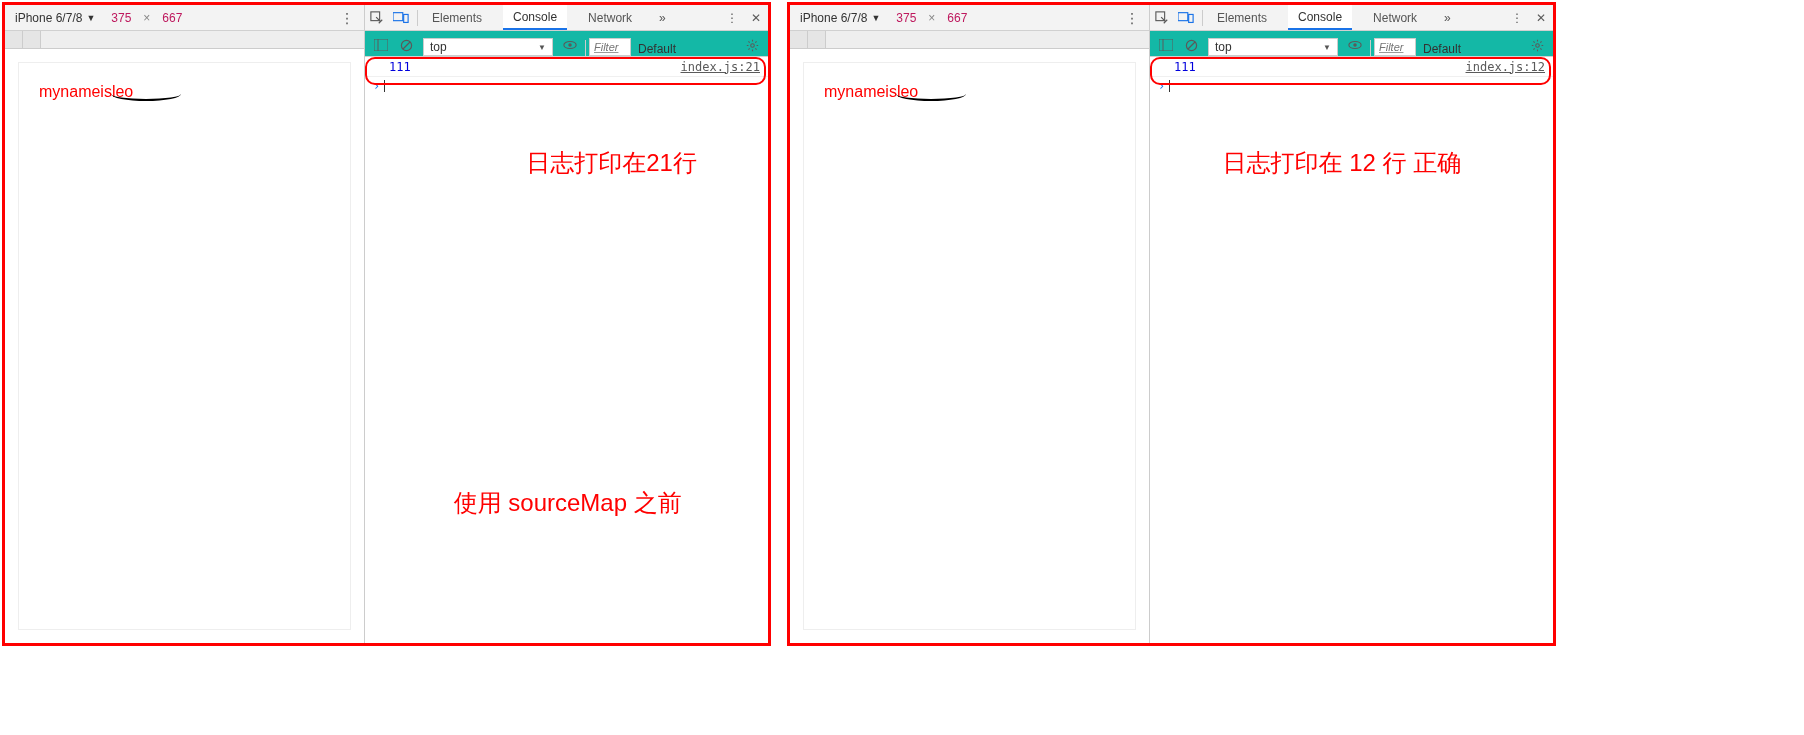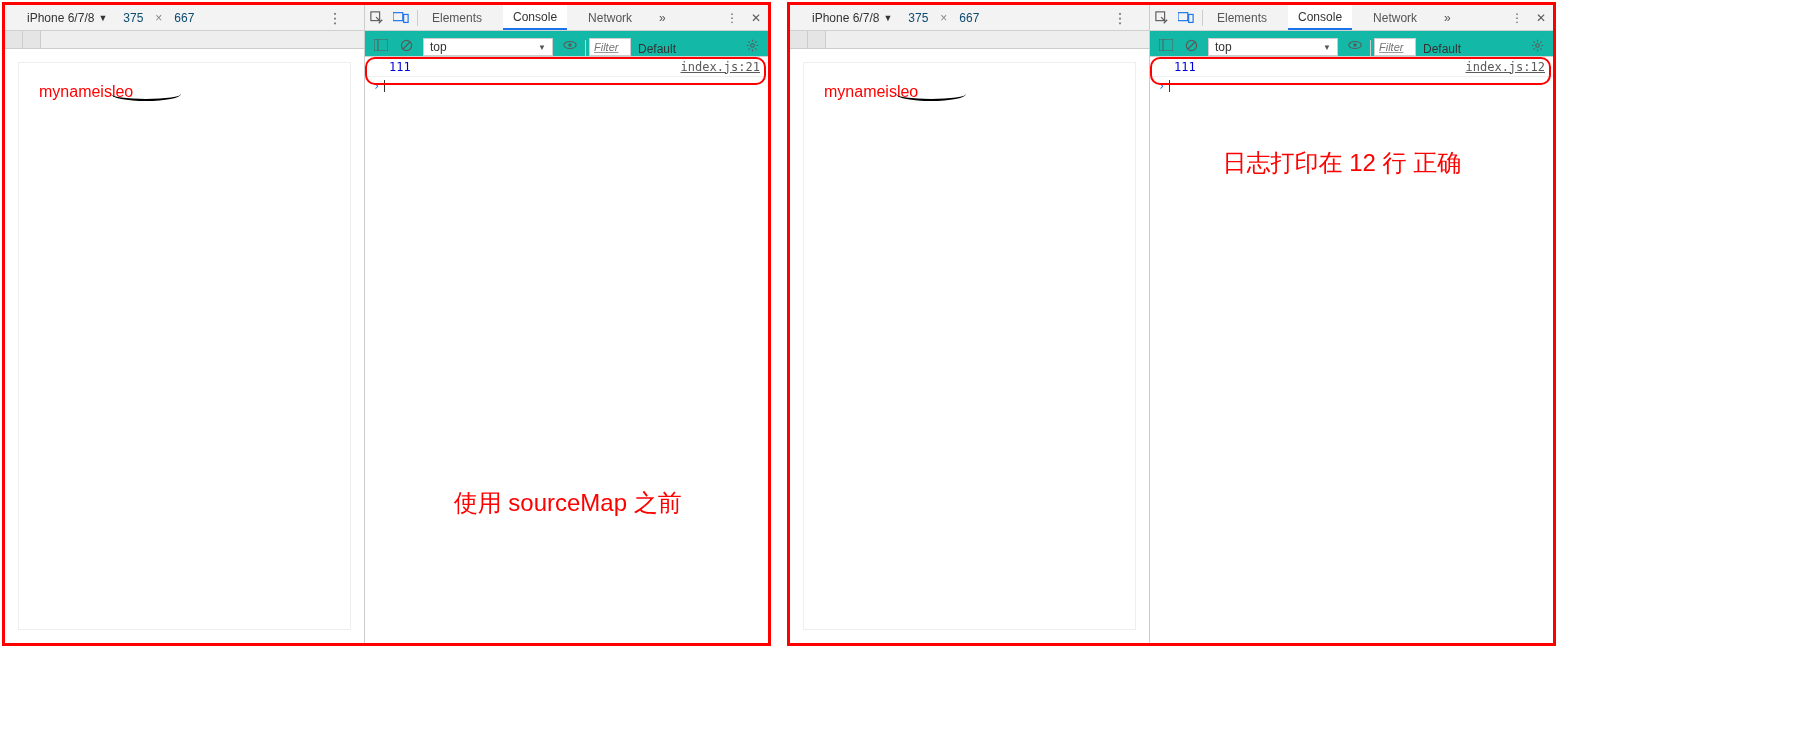--- a/index.html
+++ b/index.html
@@ -29,32 +29,32 @@
       display: flex;
       flex-direction: column;
       border-right: 1px solid #ccc;
     }
     .device-toolbar {
       height: 26px;
       background: #f3f3f3;
       border-bottom: 1px solid #d0d0d0;
       display: flex;
       align-items: center;
-      padding: 0 16px;
+      padding: 0 4px;
       gap: 6px;
     }
     .device-dropdown {
       display: flex;
       align-items: center;
       gap: 4px;
       padding: 0 6px;
       color: #333;
     }
     .device-dropdown .tri { color: #333; font-size: 9px; }
-    .dim-val { color: #0c4a6e; padding: 0 4px; }
+    .dim-val { color: #be185d; padding: 0 4px; }
     .dim-x { color: #888; padding: 0 2px; }
     .device-toolbar .dots {
       margin-left: auto;
       color: #555;
       font-size: 14px;
       padding: 0 6px;
     }
     .tab-strip {
       height: 18px;
       background: #eee;
@@ -313,20 +313,21 @@
       <div class="console-area">
         <div class="log-highlight"></div>
         <div class="log-row">
           <span class="log-msg">111</span>
           <span class="log-src">index.js:21</span>
         </div>
         <div class="prompt-row">
           <span class="prompt-arrow">›</span>
           <span class="cursor-bar"></span>
         </div>
+        <div class="annotation ann-top">日志打印在21行</div>
         <div class="annotation ann-bottom-left">使用 sourceMap 之前</div>
       </div>
     </div>
   </div>
 </div>
 
 <div class="panel">
   <div class="devtools-wrapper">
     <div class="left-side">
       <div class="device-toolbar">

